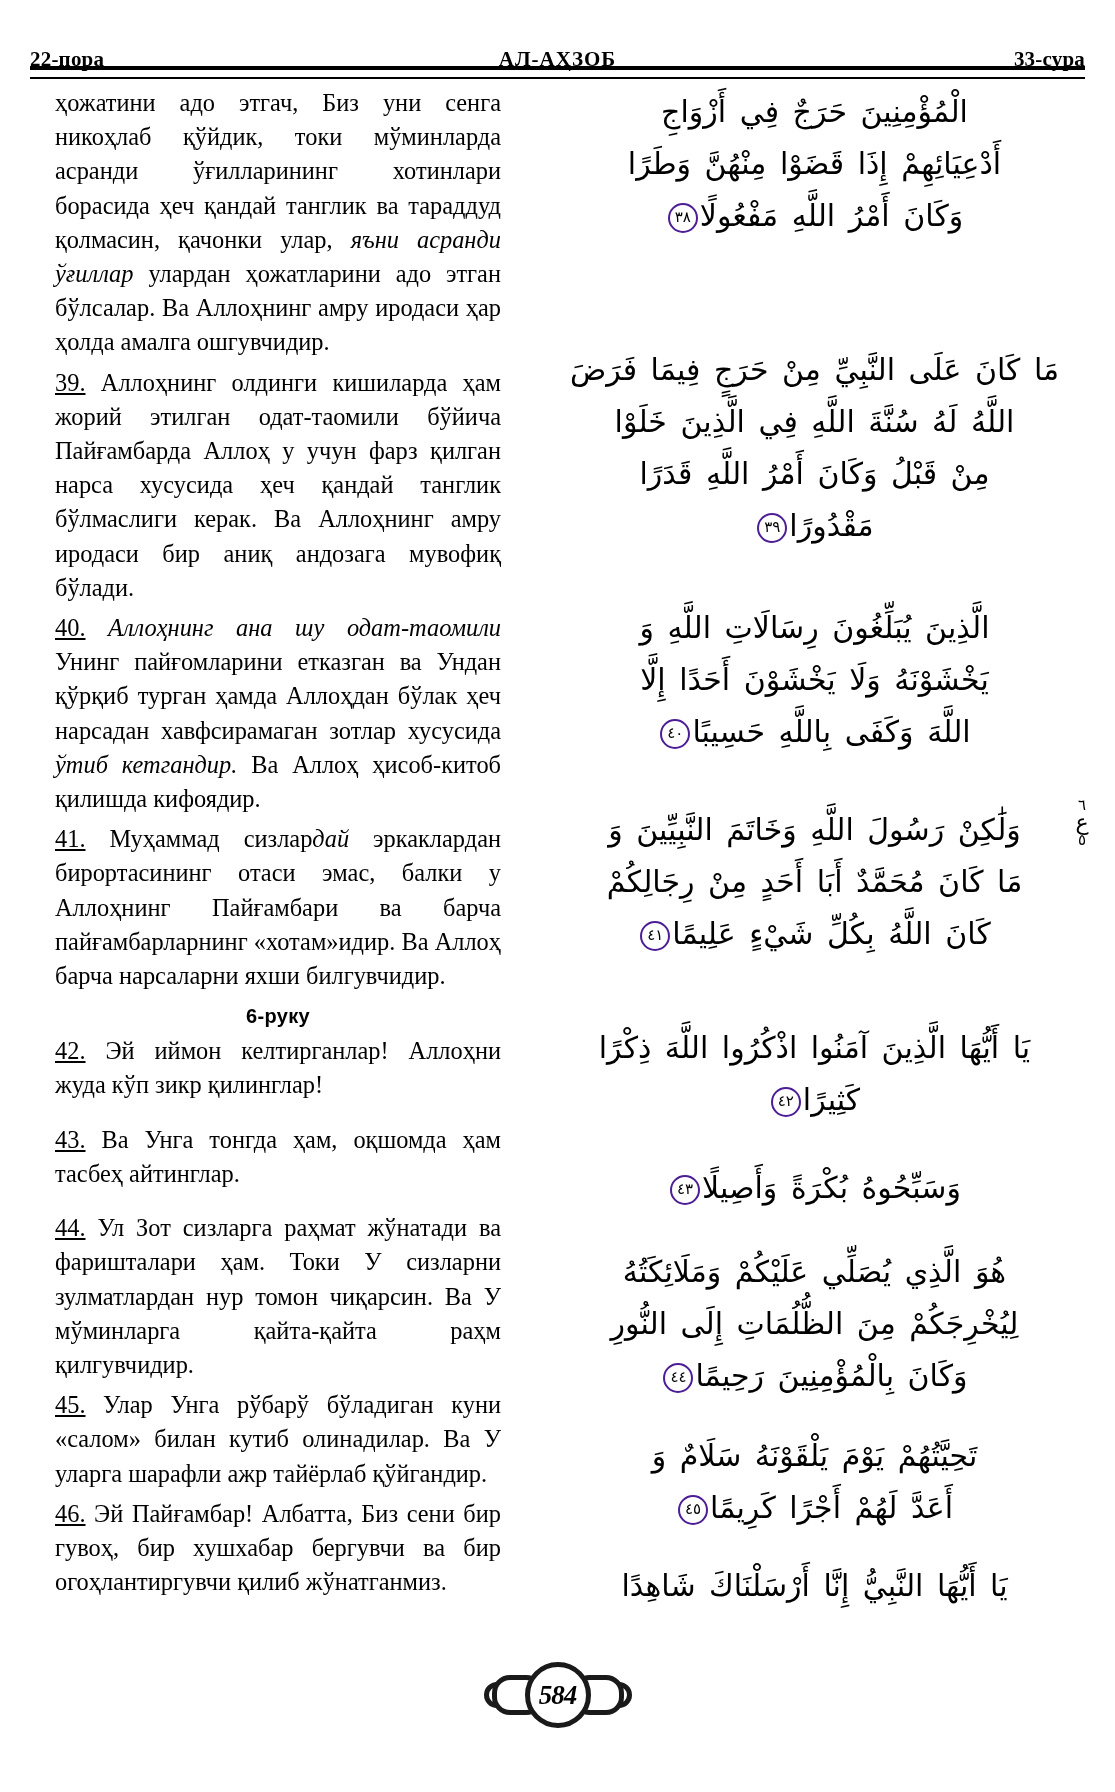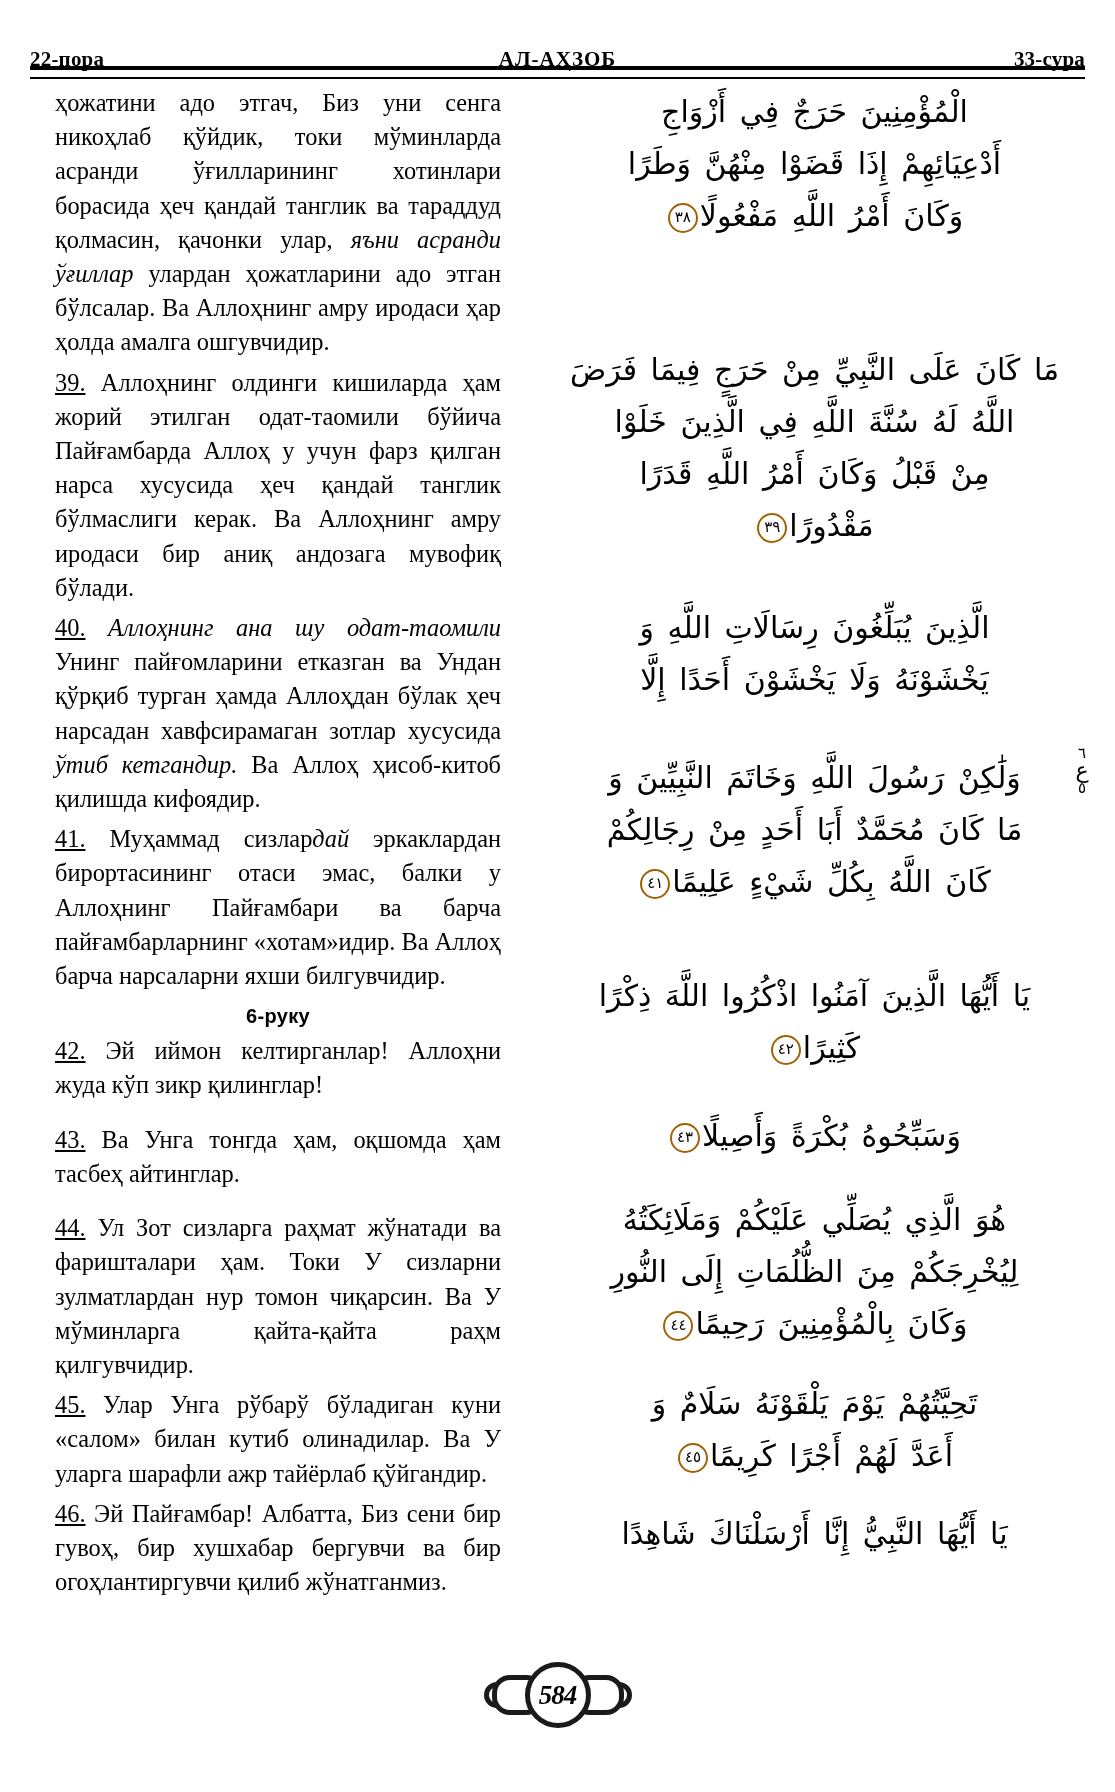--- a/index.html
+++ b/index.html
@@ -120,21 +120,21 @@
   .ayah-gap-2 { height: 44px; }
   .ayah-gap-3 { height: 40px; }
   .ayah-gap-4 { height: 56px; }
   .ayah-gap-5 { height: 30px; }
   .ayah-gap-6 { height: 26px; }
   .ayah-gap-7 { height: 22px; }
   .ayah-gap-8 { height: 20px; }
 
   .ayah-num {
     display: inline-block;
-    border: 2px solid #a16207;
+    border: 2px solid #4c1d95;
     border-radius: 50%;
     width: 26px;
     height: 26px;
     line-height: 24px;
     font-size: 15px;
     text-align: center;
     vertical-align: 4px;
     margin: 0 2px;
     font-family: "DejaVu Sans", sans-serif;
   }
@@ -260,20 +260,21 @@
           <div class="ayah-block">
             <div class="line">مَا كَانَ عَلَى النَّبِيِّ مِنْ حَرَجٍ فِيمَا فَرَضَ</div>
             <div class="line">اللَّهُ لَهُ سُنَّةَ اللَّهِ فِي الَّذِينَ خَلَوْا</div>
             <div class="line">مِنْ قَبْلُ وَكَانَ أَمْرُ اللَّهِ قَدَرًا</div>
             <div class="line">مَقْدُورًا<span class="ayah-num">٣٩</span></div>
           </div>
           <div class="ayah-gap-2"></div>
           <div class="ayah-block">
             <div class="line">الَّذِينَ يُبَلِّغُونَ رِسَالَاتِ اللَّهِ وَ</div>
             <div class="line">يَخْشَوْنَهُ وَلَا يَخْشَوْنَ أَحَدًا إِلَّا</div>
+            <div class="line">اللَّهَ وَكَفَى بِاللَّهِ حَسِيبًا<span class="ayah-num">٤٠</span></div>
           </div>
           <div class="ayah-gap-3"></div>
           <div class="ayah-block">
             <div class="ruku-mark">
               <span>٦</span>
               <span class="big">ع</span>
               <span>٥</span>
             </div>
             <div class="line">وَلَٰكِنْ رَسُولَ اللَّهِ وَخَاتَمَ النَّبِيِّينَ وَ</div>
             <div class="line">مَا كَانَ مُحَمَّدٌ أَبَا أَحَدٍ مِنْ رِجَالِكُمْ</div>

